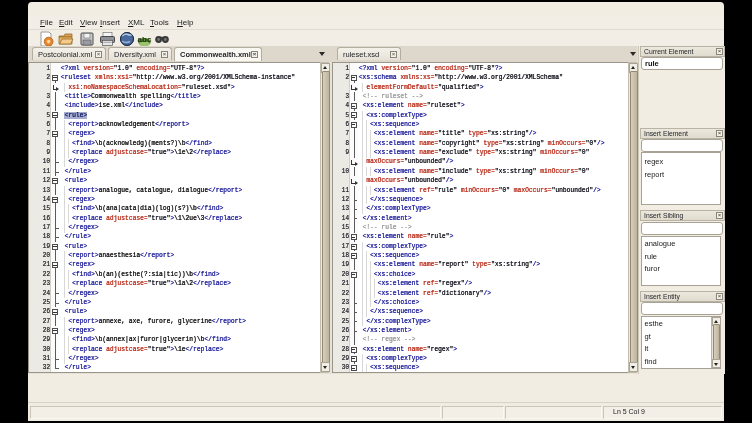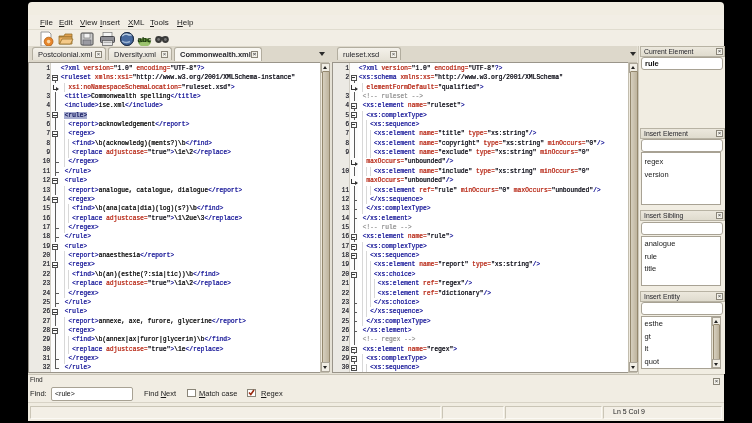--- a/index.html
+++ b/index.html
@@ -648,68 +648,53 @@
           <span class="pclose">×</span>
         </div>
         <div class="pinput" style="top:11px"><b>rule</b></div>
         <div class="phead" style="top:82px">
           <span class="ptitle">Insert Element</span>
           <span class="pclose">×</span>
         </div>
         <div class="pinput" style="top:93px"></div>
         <div class="plist" style="top:106px;height:53px">
           <div class="pitem" style="top:4.0px">regex</div>
-          <div class="pitem" style="top:16.7px">version</div>
+          <div class="pitem" style="top:16.7px">report</div>
         </div>
         <div class="phead" style="top:164px">
           <span class="ptitle">Insert Sibling</span>
           <span class="pclose">×</span>
         </div>
         <div class="pinput" style="top:176px"></div>
         <div class="plist" style="top:190px;height:50px">
           <div class="pitem" style="top:2.0px">analogue</div>
           <div class="pitem" style="top:14.7px">rule</div>
-          <div class="pitem" style="top:27.4px">title</div>
+          <div class="pitem" style="top:27.4px">furor</div>
         </div>
         <div class="phead" style="top:245px">
           <span class="ptitle">Insert Entity</span>
           <span class="pclose">×</span>
         </div>
         <div class="pinput" style="top:256px"></div>
         <div class="plist" style="top:270px;height:53px">
           <div class="pitem" style="top:2.0px">esthe</div>
           <div class="pitem" style="top:14.7px">gt</div>
           <div class="pitem" style="top:27.4px">lt</div>
-          <div class="pitem" style="top:40.1px">quot</div>
+          <div class="pitem" style="top:40.1px">find</div>
           <div class="elsb">
             <div class="sbbtn" style="top:0;height:7px">
               <span class="tri-up" style="border-bottom-width:3px;border-left-width:2.5px;border-right-width:2.5px"></span>
             </div>
             <div class="sbthumb" style="top:7px;height:37px"></div>
             <div class="sbbtn" style="bottom:0;height:7px">
               <span class="tri-dn" style="border-top-width:3px;border-left-width:2.5px;border-right-width:2.5px"></span>
             </div>
           </div>
         </div>
    </div>
- </div>
- <div class="findbar">
-   <span style="position:absolute;left:2px;top:1px;font-size:6.5px;color:#222">Find</span>
-   <span class="pclose" style="position:absolute;right:4px;top:3px">×</span>
-   <span class="flabel" style="left:2px;top:14px">Find:</span>
-   <span style="position:absolute;left:23px;top:11.5px;width:77px;height:12px;background:#fff;border:1px solid #a8a294;border-radius:2px;font-size:7px;font-family:'Liberation Sans';color:#111;padding-left:3px;line-height:12px">&lt;rule&gt;</span>
-   <span class="flabel" style="left:116px;top:14px">Find <u>N</u>ext</span>
-   <span class="cbx" style="left:159px;top:13.5px"></span>
-   <span class="flabel" style="left:171px;top:14px"><u>M</u>atch case</span>
-   <span class="cbx" style="left:219px;top:13.5px">
-        <svg width="7" height="7" viewBox="0 0 7 7" style="position:absolute;left:-0.5px;top:-0.5px">
-          <path d="M1 3.5 L2.8 5.5 L6 1" stroke="#9a2a10" stroke-width="1.6" fill="none"></path>
-        </svg>
-      </span>
-   <span class="flabel" style="left:233px;top:14px"><u>R</u>egex</span>
  </div>
  <div class="statusbar">
    <span class="sbox" style="left:2px;width:409px"></span>
    <span class="sbox" style="left:414px;width:60px"></span>
    <span class="sbox" style="left:477px;width:95px"></span>
    <span class="sbox" style="left:575px;width:117px"></span>
    <span style="position:absolute;left:585px;top:4.5px;font-size:7px;color:#222">Ln 5 Col 9</span>
  </div>
 </div>
 </body></html>

